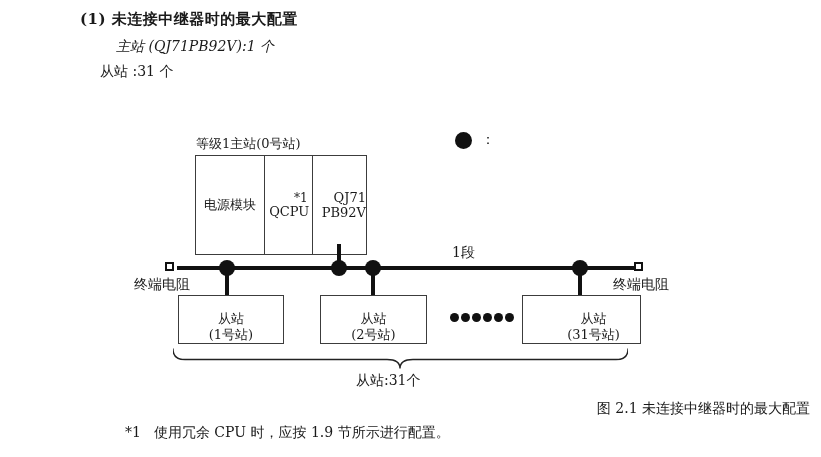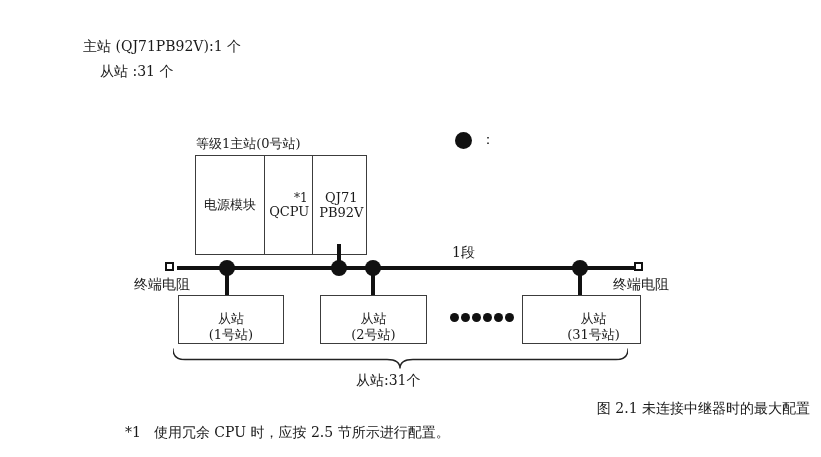--- a/index.html
+++ b/index.html
@@ -2,32 +2,32 @@
 <html style="--bg: #ffffff; --ink: #1a1a1a; --line: #111111; --border: #3c3c3c;"><head>
 <meta charset="utf-8">
 <style>
   :root { --ink:#1a1a1a; --line:#111111; --border:#3c3c3c; --bg:#ffffff; }
   * { margin:0; padding:0; box-sizing:border-box; }
   body { background:#fff; font-family:"DejaVu Serif","Liberation Serif",serif; }
   .page { position:relative; width:821px; height:457px; background:var(--bg); color:var(--ink); overflow:hidden; }
   .abs { position:absolute; }
 
   .title { left:80px; top:10px; font-size:15px; font-weight:bold; letter-spacing:.5px; }
-  .subline { left:83px; top:38px; font-size:14px; }
+  .subline { left:116px; top:38px; font-size:14px;font-style:italic; }
   .subline2 { left:100px; top:63px; font-size:14px; }
 
   .master-label { left:196px; top:135px; font-size:13px; }
   .master-box { left:195px; top:155px; width:172px; height:100px; border:1px solid var(--border); display:flex; background:#fff; }
   .mcell { border-right:1px solid var(--border); display:flex; flex-direction:column; justify-content:center; font-size:13px; }
   .mcell:last-child { border-right:none; }
   .cell-power { width:70px; align-items:center; }
   .cell-cpu { width:48px; }
   .cpu-note { align-self:flex-end; padding-right:4px; font-size:12px; line-height:12px; }
   .cpu-text { align-self:flex-start; padding-left:4px; line-height:15px; }
-  .cell-pb { width:54px; align-items:center; padding-left:4px; line-height:15px; }
+  .cell-pb { width:54px; align-items:flex-end; padding-left:4px; line-height:15px; }
 
   .legend { left:455px; top:131px; display:flex; align-items:center; gap:9px; font-size:14px; }
   .legend-dot { width:17px; height:17px; border-radius:50%; background:var(--line); }
 
   .seg-label { left:452px; top:244px; font-size:14px; }
 
   .bus { left:177px; top:266px; width:458px; height:4px; background:var(--line); }
   .term-sq { width:9px; height:9px; border:2px solid var(--line); background:#fff; top:262px; }
   .term-sq.l { left:165px; } .term-sq.r { left:634px; }
   .term-label { font-size:14px; }
@@ -46,20 +46,21 @@
   .brace-label { left:356px; top:372px; width:84px; font-size:14px; }
 
   .caption { left:0; top:400px; width:810px; text-align:right; font-size:14px; font-weight:normal; }
   .footnote { left:125px; top:424px; font-size:14px; display:flex; gap:13px; }
 </style>
 </head>
 <body>
 
 <div class="page">
 
+  <div class="abs title">(1) 未连接中继器时的最大配置</div>
   <div class="abs subline">主站 (QJ71PB92V):1 个</div>
   <div class="abs subline2">从站 :31 个</div>
 
   <div class="abs master-label">等级1主站(0号站)</div>
   <div class="abs master-box">
     <div class="mcell cell-power">电源模块</div>
     <div class="mcell cell-cpu">
       <span class="cpu-note">*1</span>
       <span class="cpu-text">QCPU</span>
     </div>
@@ -114,16 +115,16 @@
   </div>
 
   <svg class="abs brace-svg" width="455" height="24" viewBox="0 0 455 24">
     <path d="M 0,2 Q 0,12.5 12,12.5 L 214,12.5 Q 227,12.5 227,21.5 Q 227,12.5 240,12.5 L 443,12.5 Q 455,12.5 455,2" fill="none" stroke="#222" stroke-width="1.4" stroke-linecap="round"></path>
   </svg>
   <div class="abs brace-label">从站:31个</div>
 
   <div class="abs caption">图 2.1 未连接中继器时的最大配置</div>
   <div class="abs footnote">
     <span>*1</span>
-    <span>使用冗余 CPU 时，应按 2.5 节所示进行配置。</span>
+    <span>使用冗余 CPU 时，应按 1.9 节所示进行配置。</span>
   </div>
 
 </div>
 
 </body></html>

